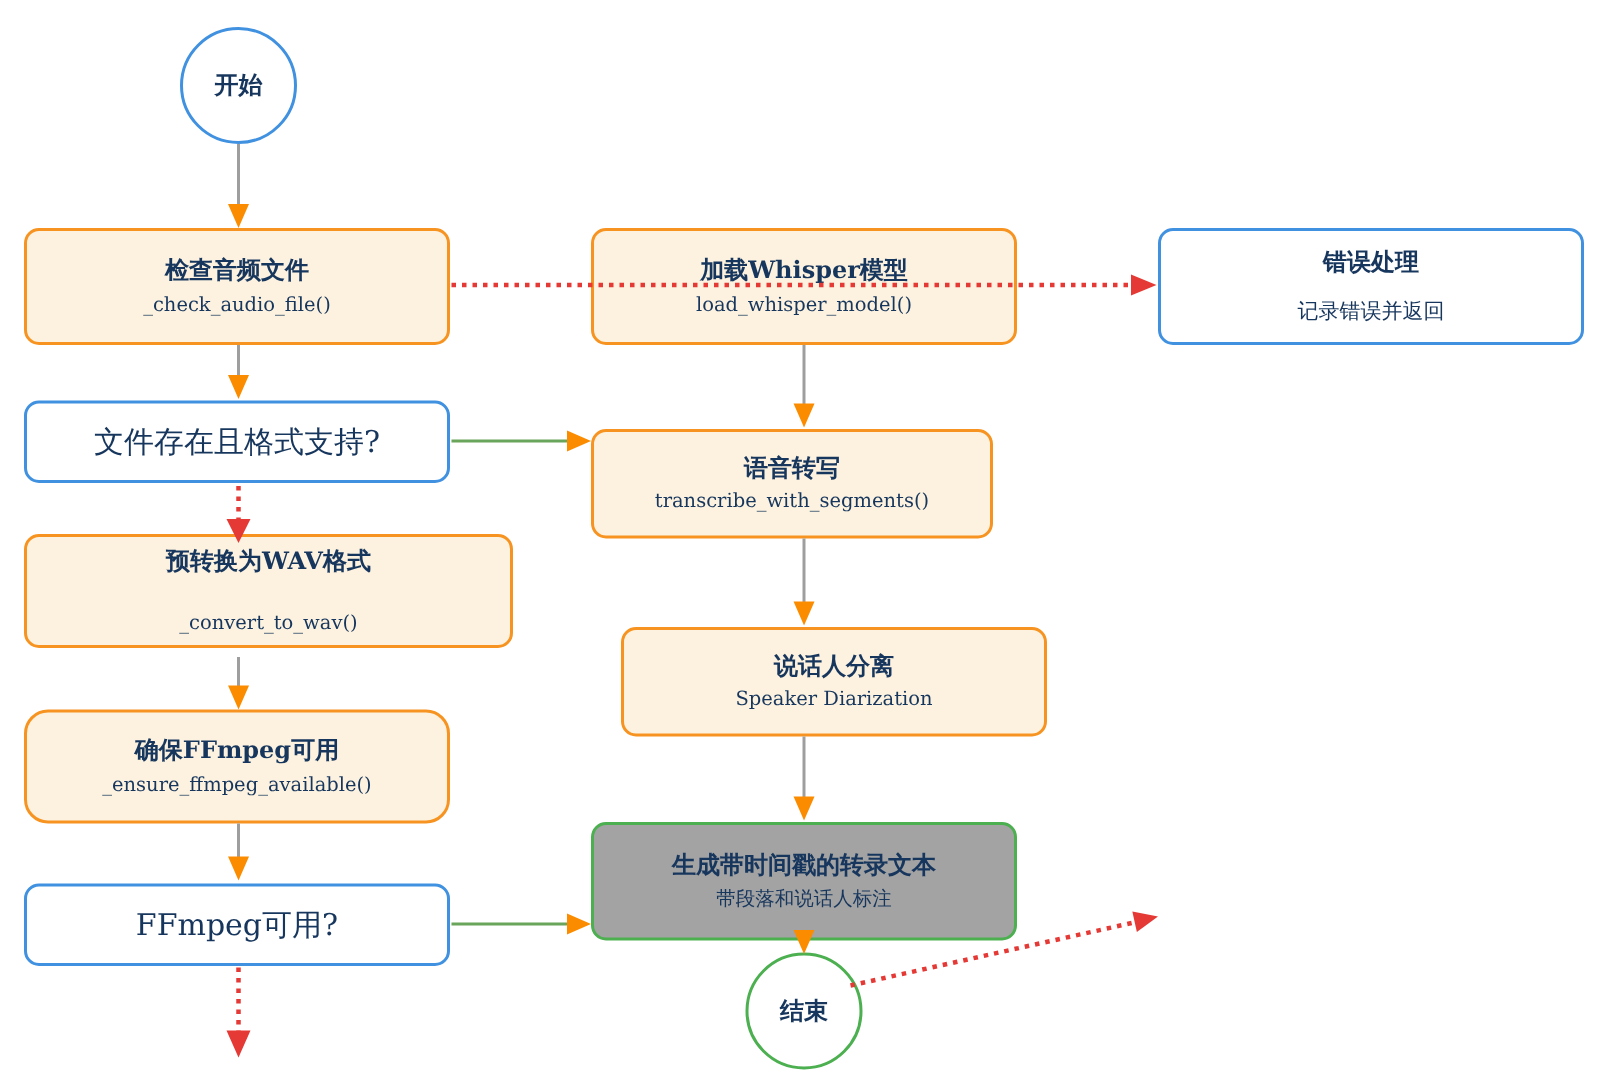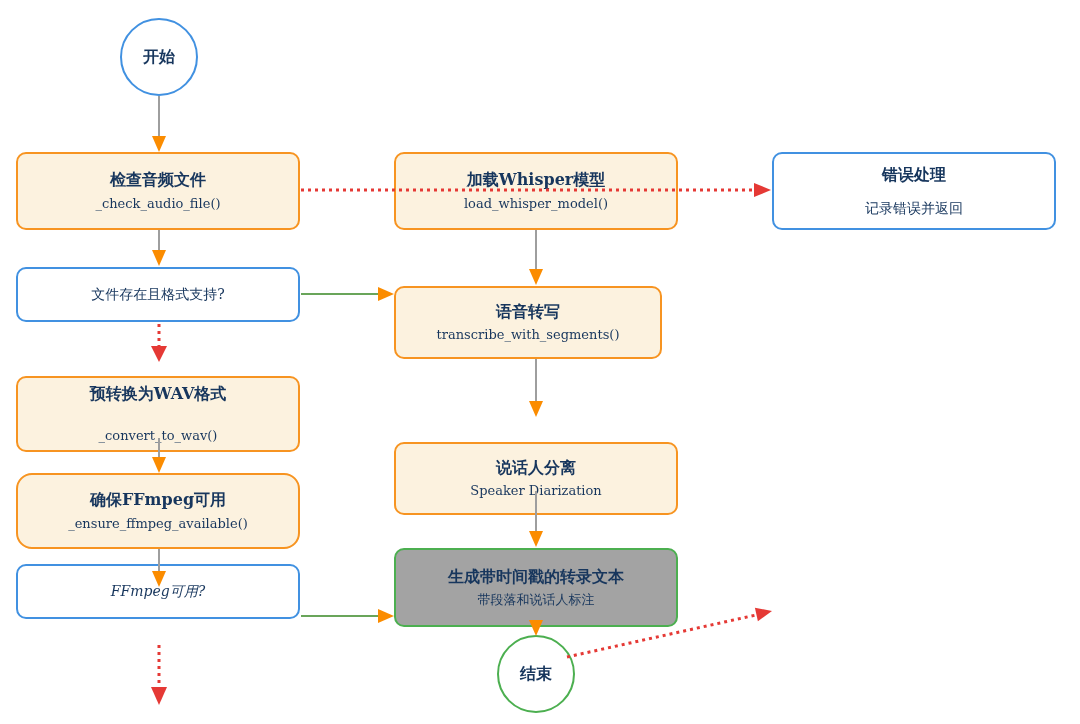--- a/index.html
+++ b/index.html
@@ -16,21 +16,21 @@
   .decision{background:#ffffff;border:2.5px solid #4191E1;gap:17px;}
   .result{background:#a3a3a3;border:2.5px solid #4CAF50;}
   .terminal{
     position:absolute;box-sizing:border-box;border-radius:50%;
     display:flex;align-items:center;justify-content:center;background:#ffffff;
   }
   .terminal.start{border:2.5px solid #4191E1;justify-content:center;}
   .terminal.end{border:2.5px solid #4CAF50;}
   .title{font-weight:bold;font-size:16px;color:#17365D;line-height:1.15;}
   .subtitle{font-size:13px;color:#17365D;line-height:1.1;}
-  .qlabel{font-size:14px;color:#17365D;}
+  .qlabel{font-size:20px;color:#17365D;}
   .circle-label{font-weight:bold;font-size:16px;color:#17365D;}
   #edges{position:absolute;left:0;top:0;width:1080px;height:724px;pointer-events:none;}
 </style>
 </head>
 <body>
 
 <div id="canvas">
 
   <div class="terminal start" style="left:120px;top:18px;width:78px;height:78px;">
     <span class="circle-label">开始</span>
@@ -38,45 +38,45 @@
 
   <div class="node process" style="left:16px;top:152px;width:284px;height:78px;">
     <span class="title">检查音频文件</span>
     <span class="subtitle">_check_audio_file()</span>
   </div>
 
   <div class="node decision" style="left:16px;top:267px;width:284px;height:55px;">
     <span class="qlabel">文件存在且格式支持?</span>
   </div>
 
-  <div class="node process" style="left:16px;top:376px;width:284px;height:76px;gap:25px;">
+  <div class="node process" style="left:16px;top:356px;width:326px;height:76px;gap:25px;">
     <span class="title">预转换为WAV格式</span>
     <span class="subtitle">_convert_to_wav()</span>
   </div>
 
   <div class="node process" style="left:16px;top:473px;width:284px;height:76px;border-radius:16px;">
     <span class="title">确保FFmpeg可用</span>
     <span class="subtitle">_ensure_ffmpeg_available()</span>
   </div>
 
-  <div class="node decision" style="left:16px;top:564px;width:284px;height:55px;font-style:italic;">
+  <div class="node decision" style="left:16px;top:589px;width:284px;height:55px;">
     <span class="qlabel">FFmpeg可用?</span>
   </div>
 
   <div class="node process" style="left:394px;top:152px;width:284px;height:78px;">
     <span class="title">加载Whisper模型</span>
     <span class="subtitle">load_whisper_model()</span>
   </div>
 
   <div class="node process" style="left:394px;top:286px;width:268px;height:73px;">
     <span class="title">语音转写</span>
     <span class="subtitle">transcribe_with_segments()</span>
   </div>
 
-  <div class="node process" style="left:394px;top:418px;width:284px;height:73px;margin-top:24px;">
+  <div class="node process" style="left:414px;top:418px;width:284px;height:73px;">
     <span class="title">说话人分离</span>
     <span class="subtitle">Speaker Diarization</span>
   </div>
 
   <div class="node result" style="left:394px;top:548px;width:284px;height:79px;">
     <span class="title">生成带时间戳的转录文本</span>
     <span class="subtitle">带段落和说话人标注</span>
   </div>
 
   <div class="terminal end" style="left:497px;top:635px;width:78px;height:78px;">

